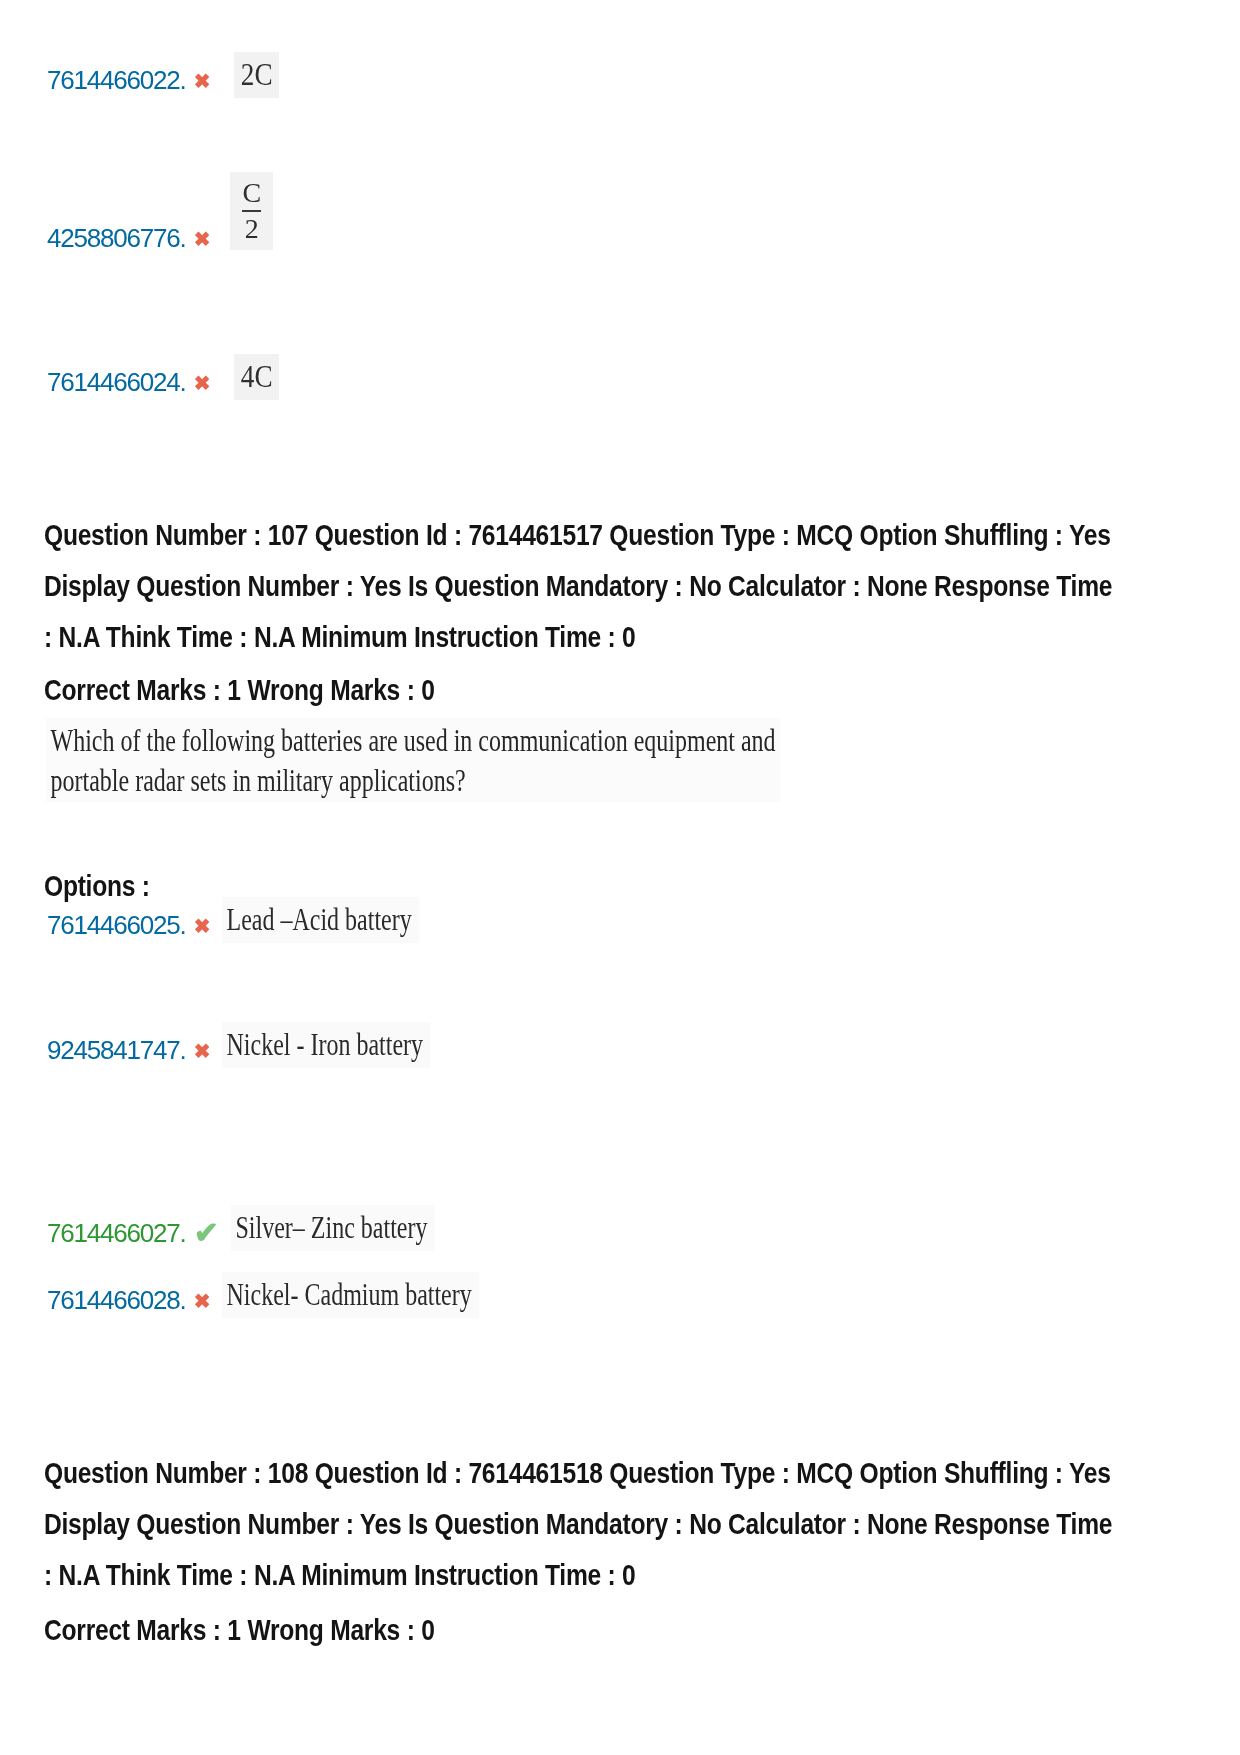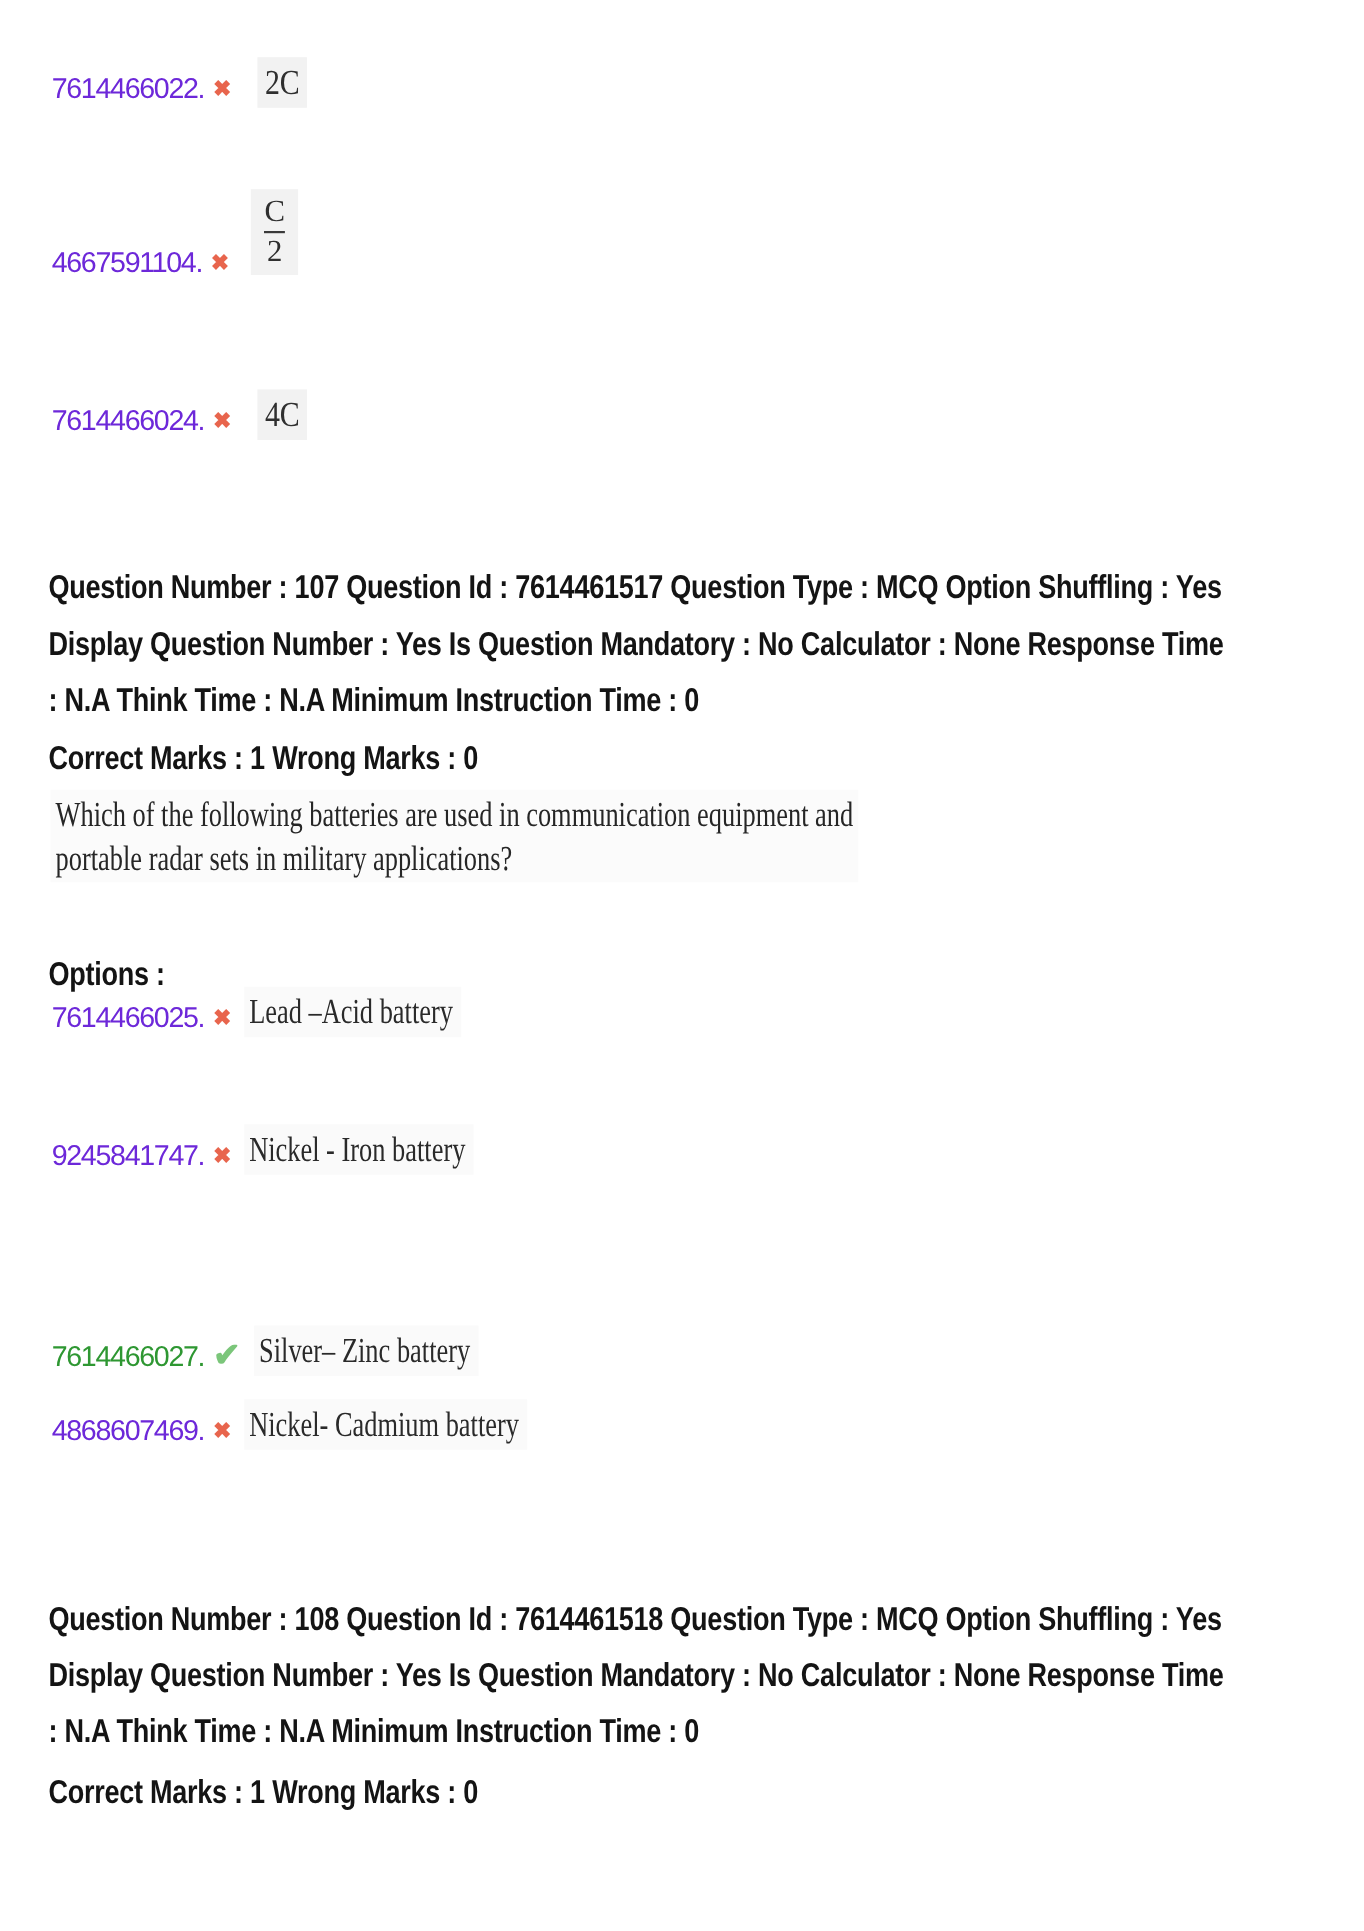--- a/index.html
+++ b/index.html
@@ -7,21 +7,21 @@
     width:1240px; height:1755px; position:relative;
     background:#ffffff; overflow:hidden;
     font-family:"Liberation Sans", sans-serif;
   }
   
   .opt-row { position:absolute; left:47px; display:flex; align-items:flex-end; }
   .opt-label { display:inline-flex; align-items:flex-end; }
   .opt-num {
     font-size:26px; line-height:36px; letter-spacing:-1.2px; white-space:nowrap;
   }
-  .wrong   .opt-num { color:#6d28d9; }
+  .wrong   .opt-num { color:#0369a1; }
   .correct .opt-num { color:#2e9732; }
   .opt-icon { margin-left:8px; white-space:nowrap; }
   .icon-wrong   { color:#e8654d; font-size:20px; line-height:34px; font-weight:bold; }
   .icon-correct { color:#7bc67a; font-size:30px; line-height:37px; font-weight:bold; }
   .opt-content {
     margin-left:12px; font-family:"Liberation Serif", serif;
     font-size:32px; line-height:40px; color:#2a2a2a;
     background:#fafafa; padding:2px 10px 4px 6px; white-space:nowrap;
     transform:scaleX(0.75); transform-origin:left bottom;
   }
@@ -60,21 +60,21 @@
 <div class="opt-row wrong" style="top:52px">
   <span class="opt-label">
     <span class="opt-num">7614466022.</span>
     <span class="opt-icon icon-wrong">✖</span>
   </span>
   <span class="math-content">2C</span>
 </div>
 
 <div class="opt-row wrong frac-row" style="top:172px">
   <span class="opt-label">
-    <span class="opt-num">4667591104.</span>
+    <span class="opt-num">4258806776.</span>
     <span class="opt-icon icon-wrong">✖</span>
   </span>
   <span class="fraction">
     <span class="frac-num">C</span>
     <span class="frac-bar"></span>
     <span class="frac-den">2</span>
   </span>
 </div>
 
 <div class="opt-row wrong" style="top:354px">
@@ -123,21 +123,21 @@
 <div class="opt-row correct" style="top:1205px">
   <span class="opt-label">
     <span class="opt-num">7614466027.</span>
     <span class="opt-icon icon-correct">✔</span>
   </span>
   <span class="opt-content">Silver– Zinc battery</span>
 </div>
 
 <div class="opt-row wrong" style="top:1272px">
   <span class="opt-label">
-    <span class="opt-num">4868607469.</span>
+    <span class="opt-num">7614466028.</span>
     <span class="opt-icon icon-wrong">✖</span>
   </span>
   <span class="opt-content">Nickel- Cadmium battery</span>
 </div>
 
 <div class="meta-block" style="top:1447px">
   <div class="meta-line">Question Number : 108 Question Id : 7614461518 Question Type : MCQ Option Shuffling : Yes</div>
   <div class="meta-line">Display Question Number : Yes Is Question Mandatory : No Calculator : None Response Time</div>
   <div class="meta-line">: N.A Think Time : N.A Minimum Instruction Time : 0</div>
 </div>

